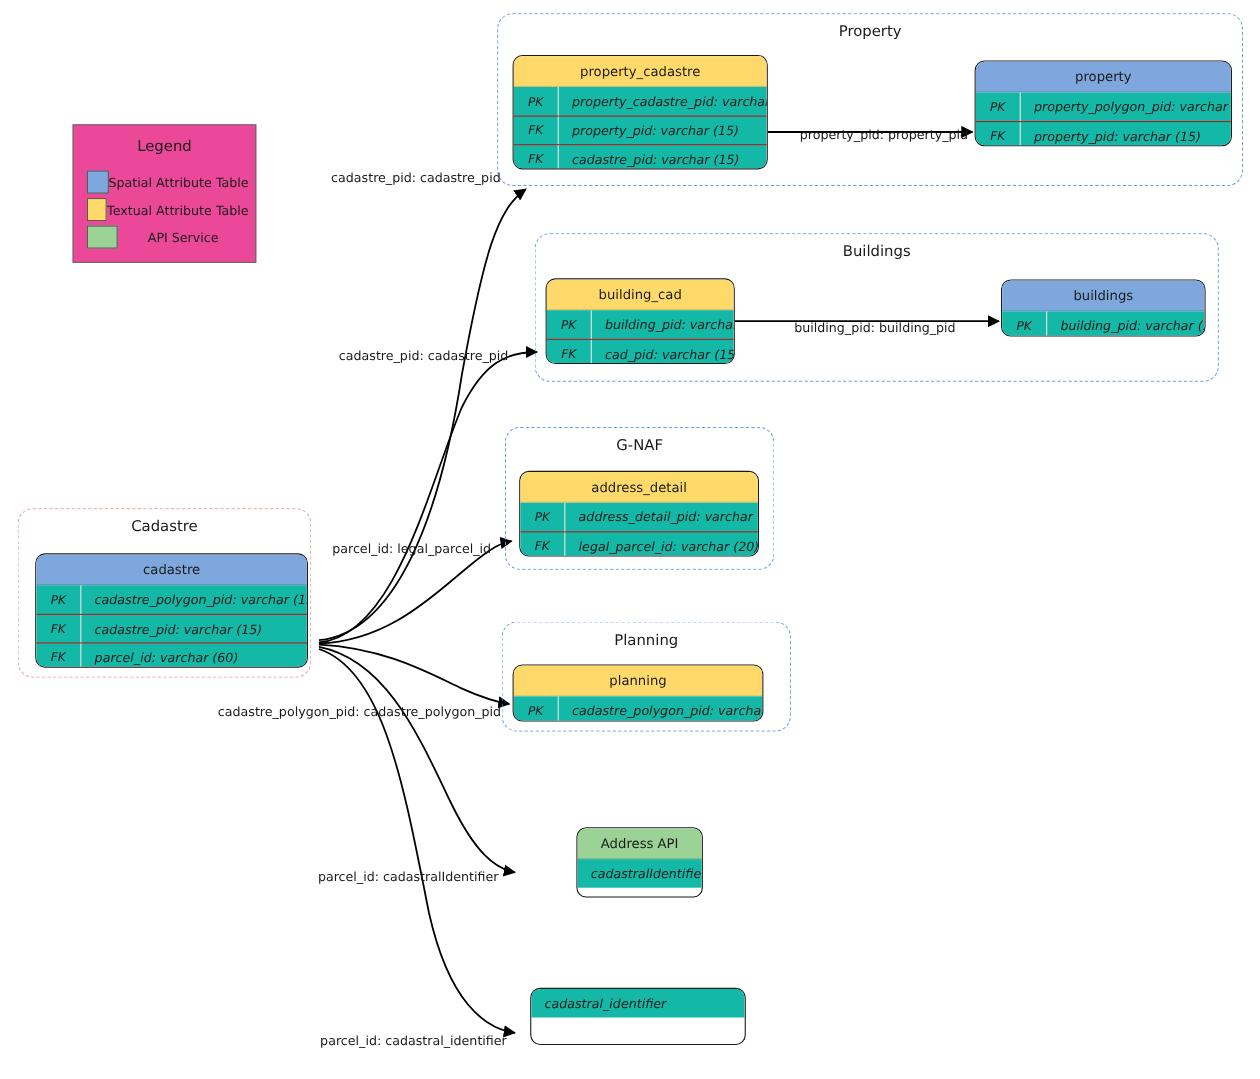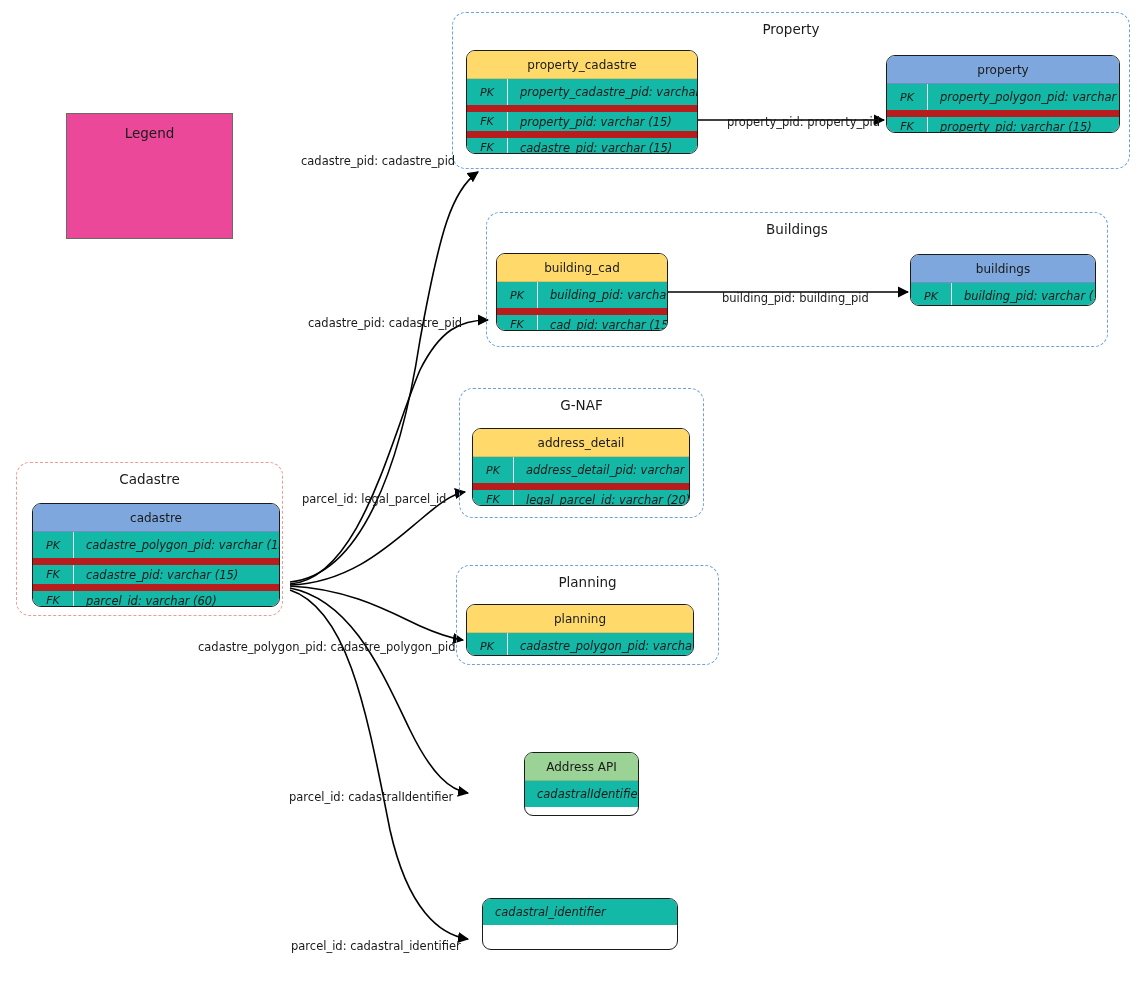--- a/index.html
+++ b/index.html
@@ -71,21 +71,21 @@
 
   .entity-rows { background: #14b8a6; font-style: italic; }
   .erow {
     display: flex;
     align-items: center;
     font-size: 11.5px;
     color: #1a1a1a;
     box-sizing: border-box;
     white-space: nowrap;
   }
-  .erow + .erow { border-top: 7px solid #b91c1c; justify-content: space-between; }
+  .erow + .erow { border-top: 1px solid #b91c1c; justify-content: space-between; }
   .erow .key {
     width: 40px;
     min-width: 40px;
     text-align: center;
     font-size: 11px;
     border-right: 1px solid #e6e6e6;
     align-self: stretch;
     display: flex;
     align-items: center;
     justify-content: center;
@@ -174,20 +174,34 @@
 
     <path d="M 290 590 C 350 610 368 720 390 830 C 408 910 440 935 468 939" fill="none" stroke="#000000" stroke-width="1.6" marker-end="url(#arrow)"></path>
 
     <path d="M 698 120 L 884 120" fill="none" stroke="#000000" stroke-width="1.6" marker-end="url(#arrow)"></path>
 
     <path d="M 668 292 L 908 292" fill="none" stroke="#000000" stroke-width="1.6" marker-end="url(#arrow)"></path>
   </svg>
 
   <div id="legend">
     <div class="legend-title">Legend</div>
+    <div class="legend-rows">
+      <div class="legend-row">
+        <span class="legend-swatch" style="background:#7da7dd"></span>
+        <span class="legend-label">Spatial Attribute Table</span>
+      </div>
+      <div class="legend-row">
+        <span class="legend-swatch" style="background:#ffda6b"></span>
+        <span class="legend-label">Textual Attribute Table</span>
+      </div>
+      <div class="legend-row">
+        <span class="legend-swatch" style="background:#9bd295"></span>
+        <span class="legend-label">API Service</span>
+      </div>
+    </div>
   </div>
 
   <div class="group group-blue" style="left:452px; top:12px; width:678px; height:157px;">
     <div class="group-title">Property</div>
   </div>
 
   <div class="entity" style="left:466px; top:50px; width:232px; height:104px;">
     <div class="entity-head head-yellow">property_cadastre</div>
     <div class="entity-rows">
       <div class="erow" style="height:26px;">

